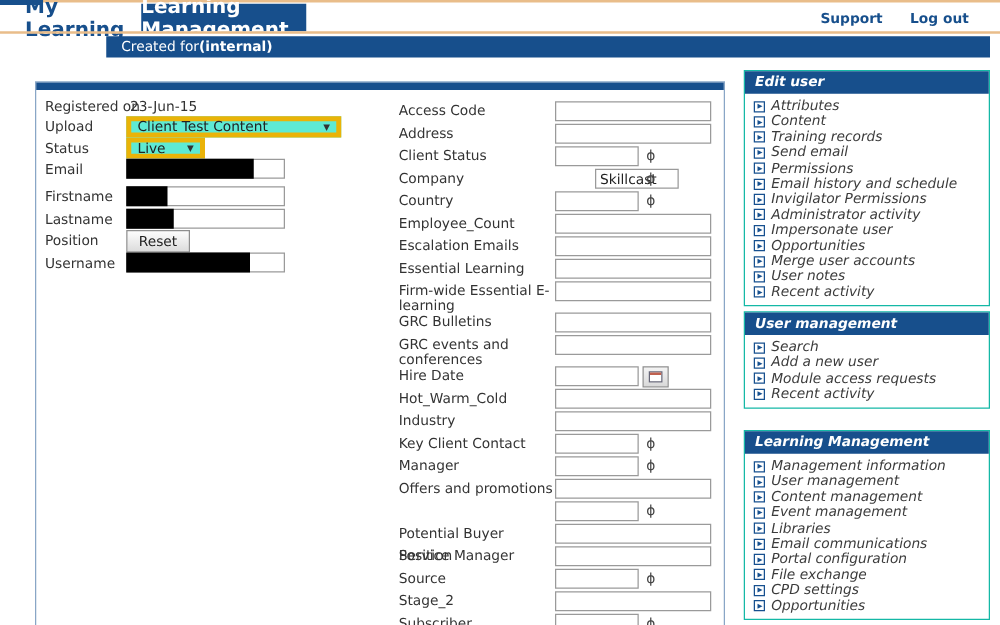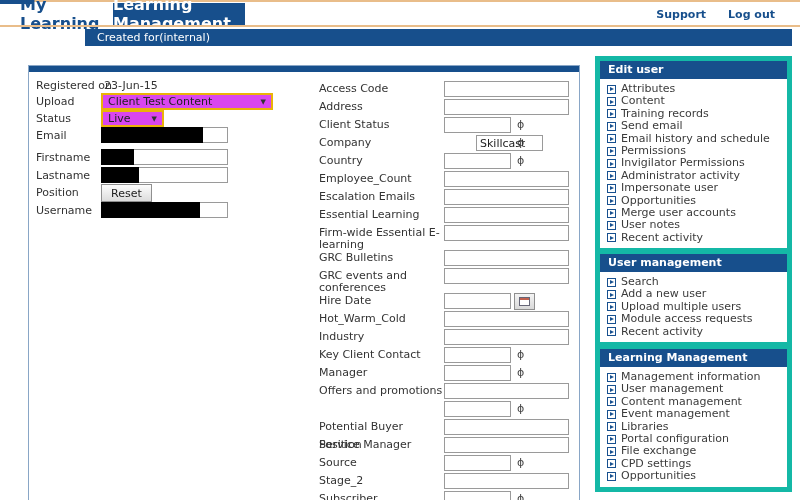--- a/index.html
+++ b/index.html
@@ -12,48 +12,48 @@
   .corner-strip { position:absolute; top:0; left:0; width:34px; height:4px; background:#174f8c; }
   .tab { position:absolute; top:3px; height:22px; display:flex; align-items:center; justify-content:center;
          font-weight:bold; font-size:16px; cursor:pointer; }
   .tab.inactive { left:20px; width:90px; color:#174f8c; }
   .tab.active { left:113px; width:132px; background:#174f8c; color:#fff; }
   .top-links { position:absolute; top:3px; right:25px; height:22px; display:flex; align-items:center; gap:22px; }
   .top-links a { color:#174f8c; font-weight:bold; text-decoration:none; cursor:pointer; }
   .tan-under { position:absolute; top:25px; left:0; right:0; height:2px; background:#e9bd8a; }
   .banner { position:absolute; top:29px; left:85px; width:707px; height:17px; background:#174f8c;
             color:#fff; display:flex; align-items:center; padding-left:12px; }
-  .banner b { font-weight:normal; }
+  .banner b { font-weight:bold; }
 
   
   .main-panel { position:absolute; top:65px; left:28px; width:552px; height:447px;
                 background:#fff; border:1px solid #89a6c6; }
   .panel-topstrip { position:absolute; top:0; left:0; right:0; height:6px; background:#174f8c; }
   .flabel { position:absolute; left:7px; color:#333; white-space:nowrap; }
   .mlabel { position:absolute; left:290px; width:124px; color:#333; line-height:12px; }
   .txt { position:absolute; height:16px; border:1px solid #9a9a9a; background:#fff;
          font-family:inherit; font-size:11px; padding:0 3px; color:#222; }
-  .sel { position:absolute; height:17px; border:2px solid #eab308; background:#d946ef; display:flex;
+  .sel { position:absolute; height:17px; border:4px solid #eab308; background:#5eead4; display:flex;
          align-items:center; justify-content:space-between; padding:0 5px; cursor:pointer; color:#222; }
   .sel .arrow { font-size:7px; color:#333; margin-left:8px; }
   .redaction { position:absolute; top:0; left:0; height:100%; background:#000; }
   .inwrap { position:absolute; height:16px; }
   .inwrap input { position:absolute; inset:0; width:100%; height:100%; border:1px solid #9a9a9a;
                   background:#fff; font-family:inherit; font-size:11px; padding:0 3px; }
   .btn { position:absolute; height:18px; border:1px solid #8f8f8f; background:linear-gradient(#fdfdfd,#dcdcdc);
          font-family:inherit; font-size:11px; padding:0 9px; cursor:pointer; color:#222; }
   .lookup { position:absolute; font-size:11px; color:#444; cursor:pointer; line-height:14px; }
   .calbtn { position:absolute; width:21px; height:17px; border:1px solid #8f8f8f;
             background:linear-gradient(#f4f4f4,#d9d9d9); cursor:pointer; }
   .calbtn .cal { position:absolute; left:4px; top:3px; width:11px; height:9px; border:1px solid #667;
                  background:#fff; }
   .calbtn .cal::before { content:""; position:absolute; left:0; right:0; top:0; height:2px; background:#c0614f; }
 
   
-  .side-panel { position:absolute; left:595px; width:197px; border:5px solid #14b8a6; background:#fff; }
+  .side-panel { position:absolute; left:595px; width:197px; border:1px solid #14b8a6; background:#fff;font-style:italic; }
   .side-head { background:#174f8c; color:#fff; font-weight:bold; padding:2px 8px 3px 8px; }
   .side-body { padding:4px 6px 4px 7px; }
   .side-item { display:flex; align-items:center; line-height:12.4px; height:12.4px; cursor:pointer; color:#3b3b3b; }
   .bullet { position:relative; width:9px; height:9px; border:1px solid #17508f; background:#fff;
             margin-right:5px; flex:0 0 9px; }
   .bullet::before { content:""; position:absolute; left:2px; top:1.5px; width:0; height:0;
                     border-left:4px solid #17508f; border-top:2.5px solid transparent; border-bottom:2.5px solid transparent; }
 </style>
 </head>
 <body>
@@ -203,25 +203,25 @@
           <div class="side-item">
             <span class="bullet"></span>
             <span>Training records</span>
           </div>
           <div class="side-item">
             <span class="bullet"></span>
             <span>Send email</span>
           </div>
           <div class="side-item">
             <span class="bullet"></span>
+            <span>Permissions</span>
+          </div>
+          <div class="side-item">
+            <span class="bullet"></span>
             <span>Email history and schedule</span>
-          </div>
-          <div class="side-item">
-            <span class="bullet"></span>
-            <span>Permissions</span>
           </div>
           <div class="side-item">
             <span class="bullet"></span>
             <span>Invigilator Permissions</span>
           </div>
           <div class="side-item">
             <span class="bullet"></span>
             <span>Administrator activity</span>
           </div>
           <div class="side-item">
@@ -252,24 +252,20 @@
           <div class="side-item">
             <span class="bullet"></span>
             <span>Search</span>
           </div>
           <div class="side-item">
             <span class="bullet"></span>
             <span>Add a new user</span>
           </div>
           <div class="side-item">
             <span class="bullet"></span>
-            <span>Upload multiple users</span>
-          </div>
-          <div class="side-item">
-            <span class="bullet"></span>
             <span>Module access requests</span>
           </div>
           <div class="side-item">
             <span class="bullet"></span>
             <span>Recent activity</span>
           </div>
         </div>
       </div>
       <div class="side-panel" style="top: 344px;">
         <div class="side-head">Learning Management</div>
@@ -289,20 +285,24 @@
           <div class="side-item">
             <span class="bullet"></span>
             <span>Event management</span>
           </div>
           <div class="side-item">
             <span class="bullet"></span>
             <span>Libraries</span>
           </div>
           <div class="side-item">
             <span class="bullet"></span>
+            <span>Email communications</span>
+          </div>
+          <div class="side-item">
+            <span class="bullet"></span>
             <span>Portal configuration</span>
           </div>
           <div class="side-item">
             <span class="bullet"></span>
             <span>File exchange</span>
           </div>
           <div class="side-item">
             <span class="bullet"></span>
             <span>CPD settings</span>
           </div>

